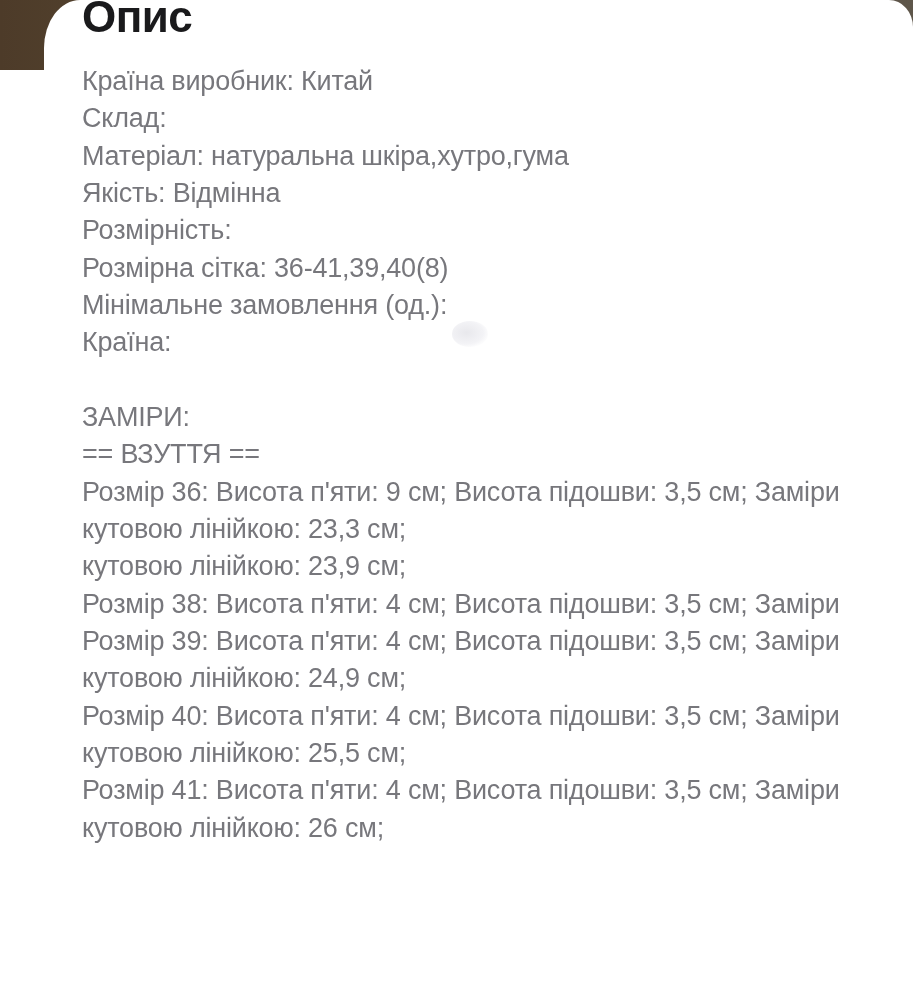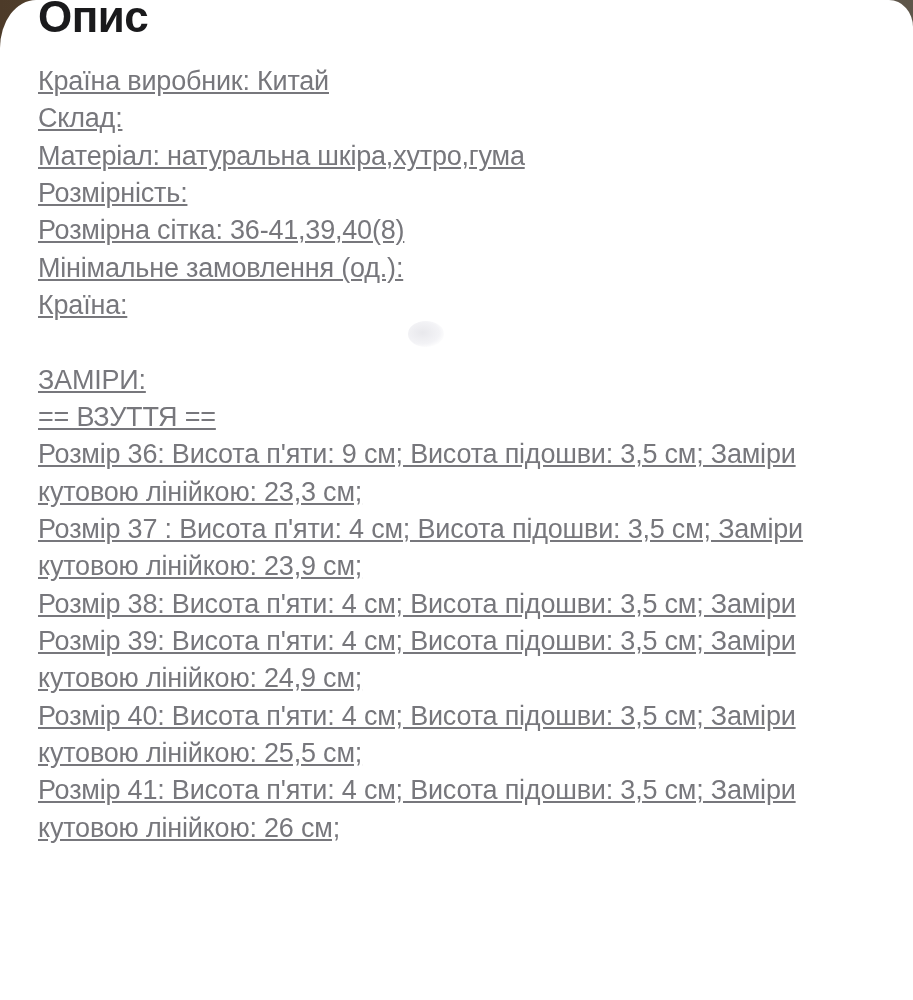--- a/index.html
+++ b/index.html
@@ -18,20 +18,21 @@
   
   .photo-edge{
     position:absolute;top:0;left:0;
     width:913px;height:70px;
     background:linear-gradient(90deg,#4d3b29 0%,#55452f 20%,#5a5143 80%,#5e564a 100%);
   }
   .sheet{
     position:absolute;inset:0;
     background:#ffffff;
     border-radius:36px 24px 0 0 / 48px 27px 0 0;
+    margin-left:44px;
   }
   .inner{
     position:relative;
     padding:0 30px 0 38px;
   }
   h1.title{
     margin:-6px 0 0 0;
     font-size:44px;
     line-height:46px;
     font-weight:600;
@@ -42,21 +43,20 @@
     margin-top:23px;
     font-size:27px;
     line-height:37.3px;
     color:#77777c;
     letter-spacing:-0.2px;
   }
   .ln{
     height:37.33px;
     white-space:pre;
     overflow:visible;
-    text-decoration:underline;
   }
   
   .smudge{
     position:absolute;
     left:408px;top:327px;
     width:36px;height:26px;
     border-radius:50%;
     background:radial-gradient(ellipse at 40% 45%, #e8e8ec 0%, #f3f3f6 55%, rgba(255,255,255,0) 78%);
   }
 </style>
@@ -69,33 +69,33 @@
 
   <div class="sheet">
     <div class="inner">
 
       <h1 class="title">Опис</h1>
 
       <div class="content">
         <div class="ln">Країна виробник: Китай</div>
         <div class="ln">Склад:</div>
         <div class="ln">Матеріал: натуральна шкіра,хутро,гума</div>
+        <div class="ln">Якість: Відмінна</div>
         <div class="ln">Розмірність:</div>
         <div class="ln">Розмірна сітка: 36-41,39,40(8)</div>
         <div class="ln">Мінімальне замовлення (од.):</div>
         <div class="ln">Країна:</div>
 
         <div class="ln"></div>
 
         <div class="ln">ЗАМІРИ:</div>
         <div class="ln">== ВЗУТТЯ ==</div>
 
         <div class="ln">Розмір 36: Висота п'яти: 9 см; Висота підошви: 3,5 см; Заміри</div>
         <div class="ln">кутовою лінійкою: 23,3 см;</div>
-        <div class="ln">Розмір 37 : Висота п'яти: 4 см; Висота підошви: 3,5 см; Заміри</div>
         <div class="ln">кутовою лінійкою: 23,9 см;</div>
         <div class="ln">Розмір 38: Висота п'яти: 4 см; Висота підошви: 3,5 см; Заміри</div>
         <div class="ln">Розмір 39: Висота п'яти: 4 см; Висота підошви: 3,5 см; Заміри</div>
         <div class="ln">кутовою лінійкою: 24,9 см;</div>
         <div class="ln">Розмір 40: Висота п'яти: 4 см; Висота підошви: 3,5 см; Заміри</div>
         <div class="ln">кутовою лінійкою: 25,5 см;</div>
         <div class="ln">Розмір 41: Висота п'яти: 4 см; Висота підошви: 3,5 см; Заміри</div>
         <div class="ln">кутовою лінійкою: 26 см;</div>
       </div>
 

